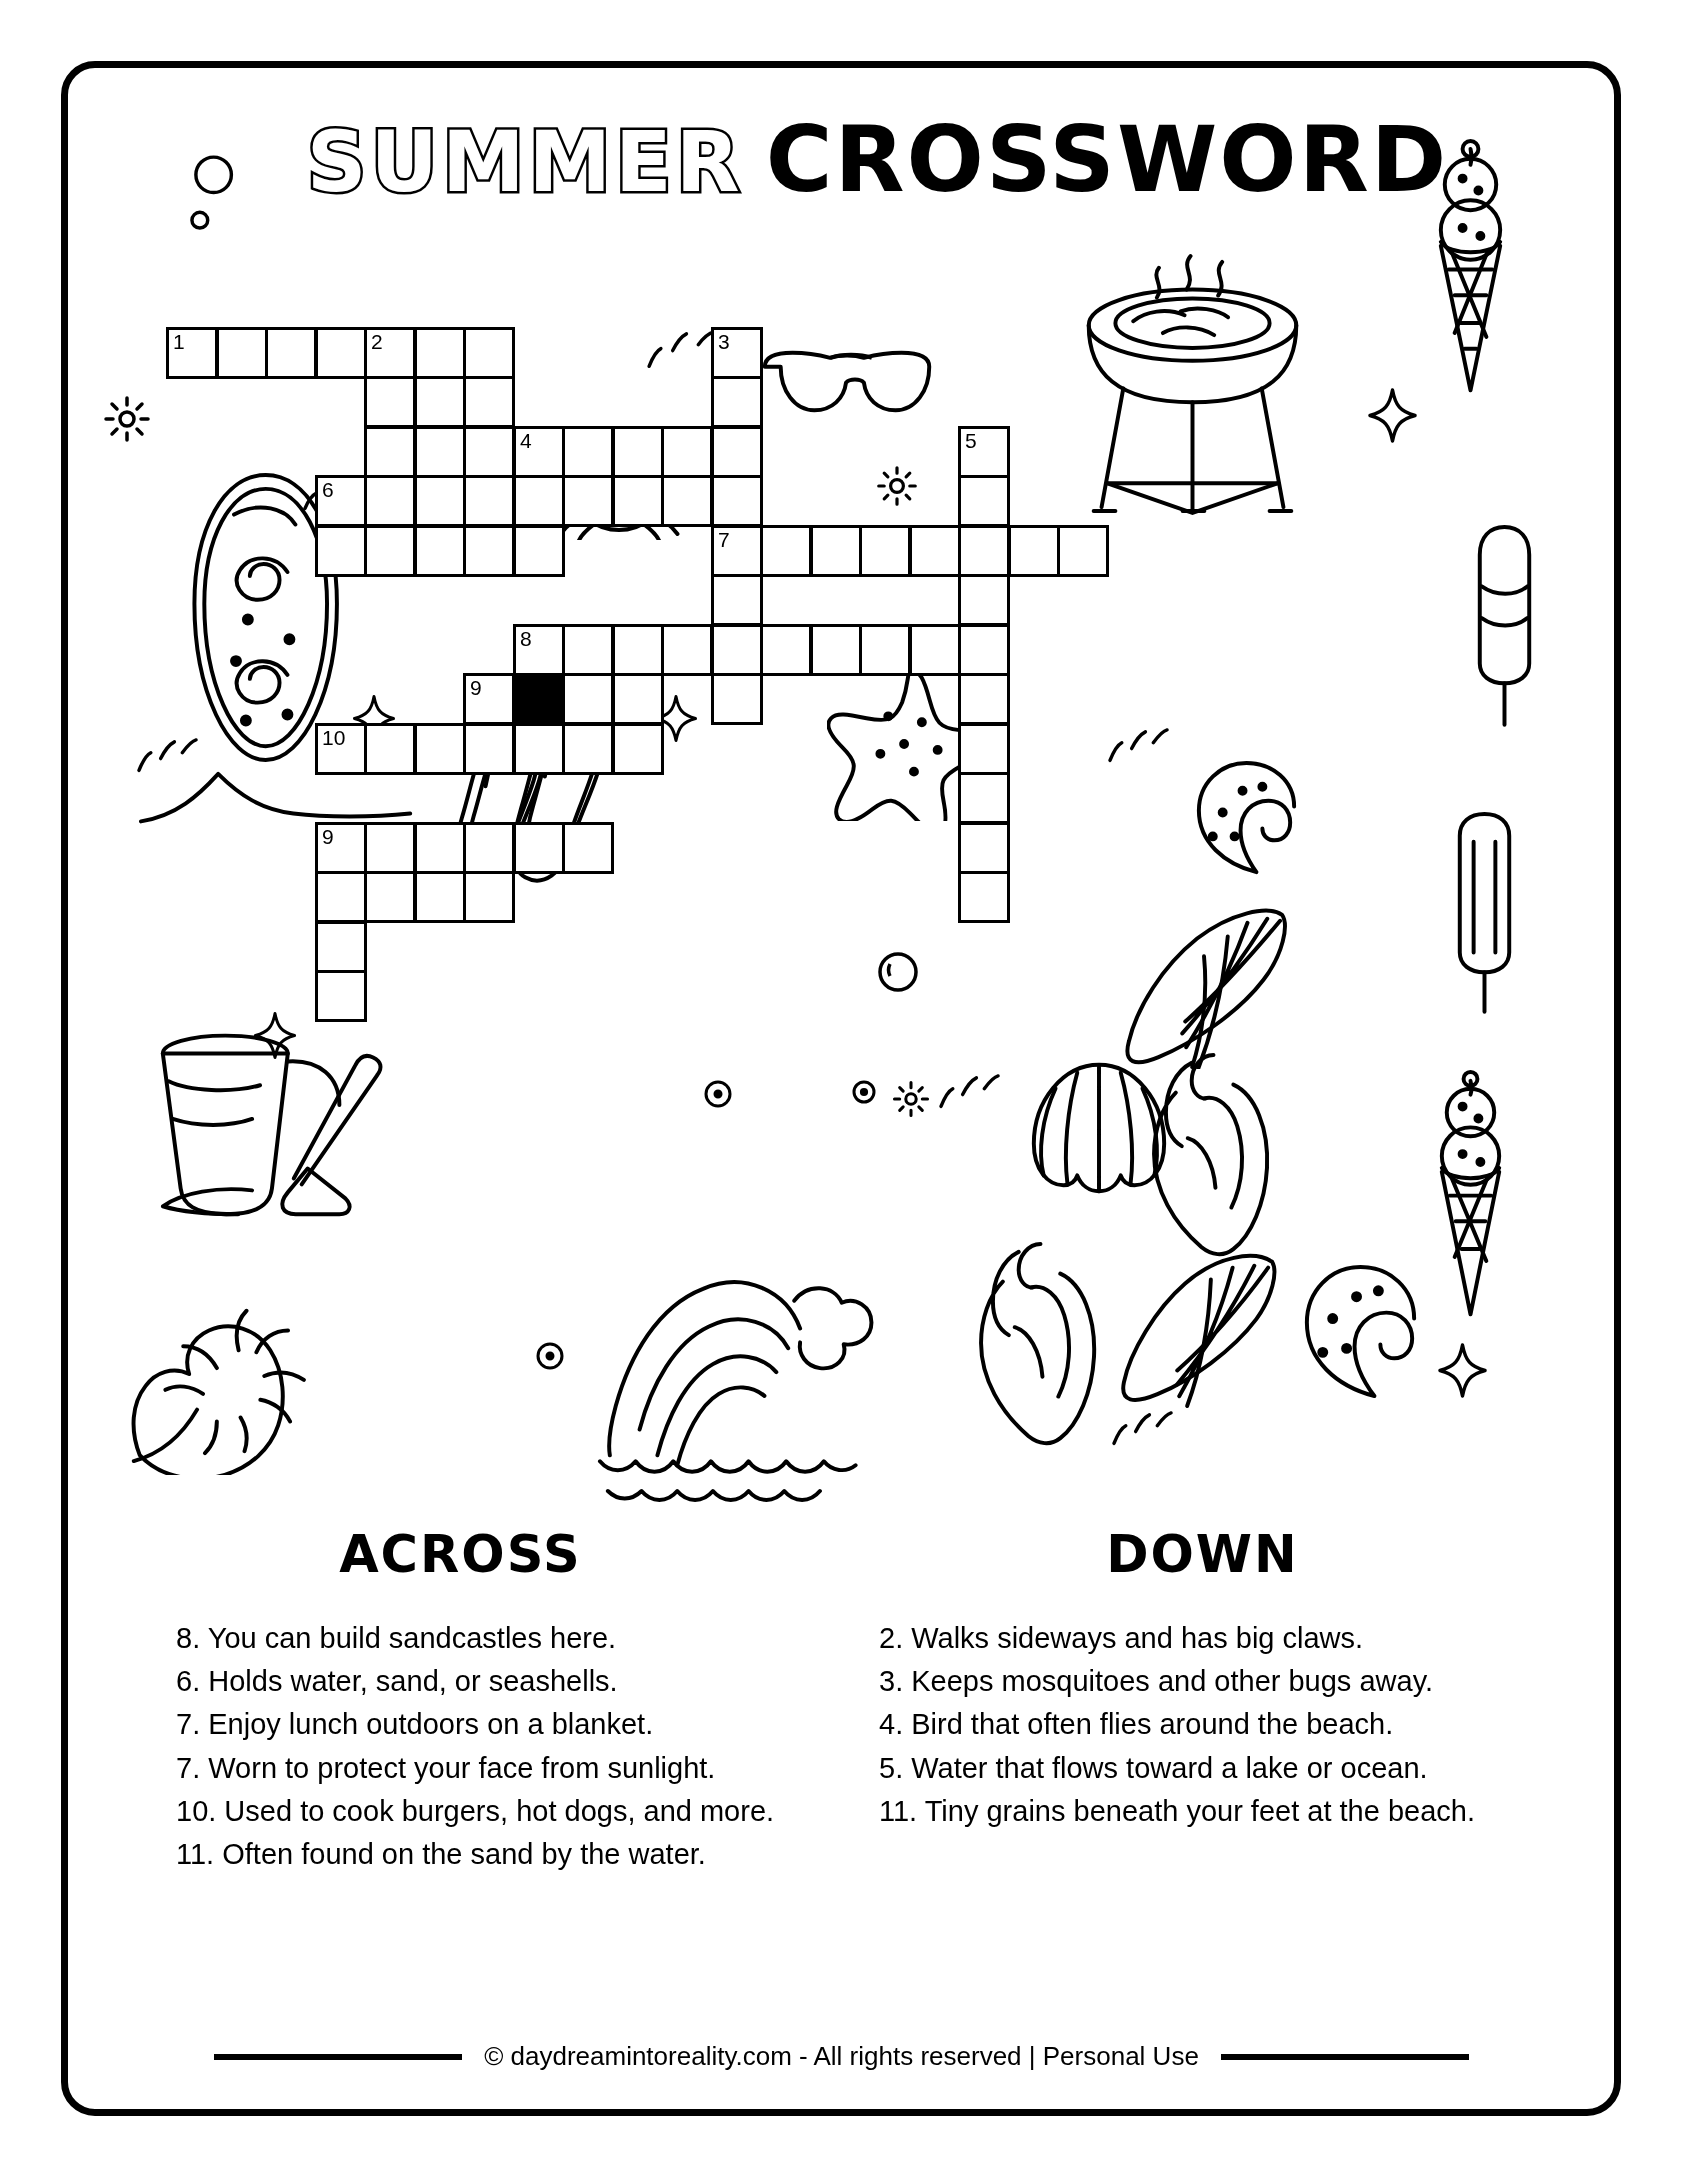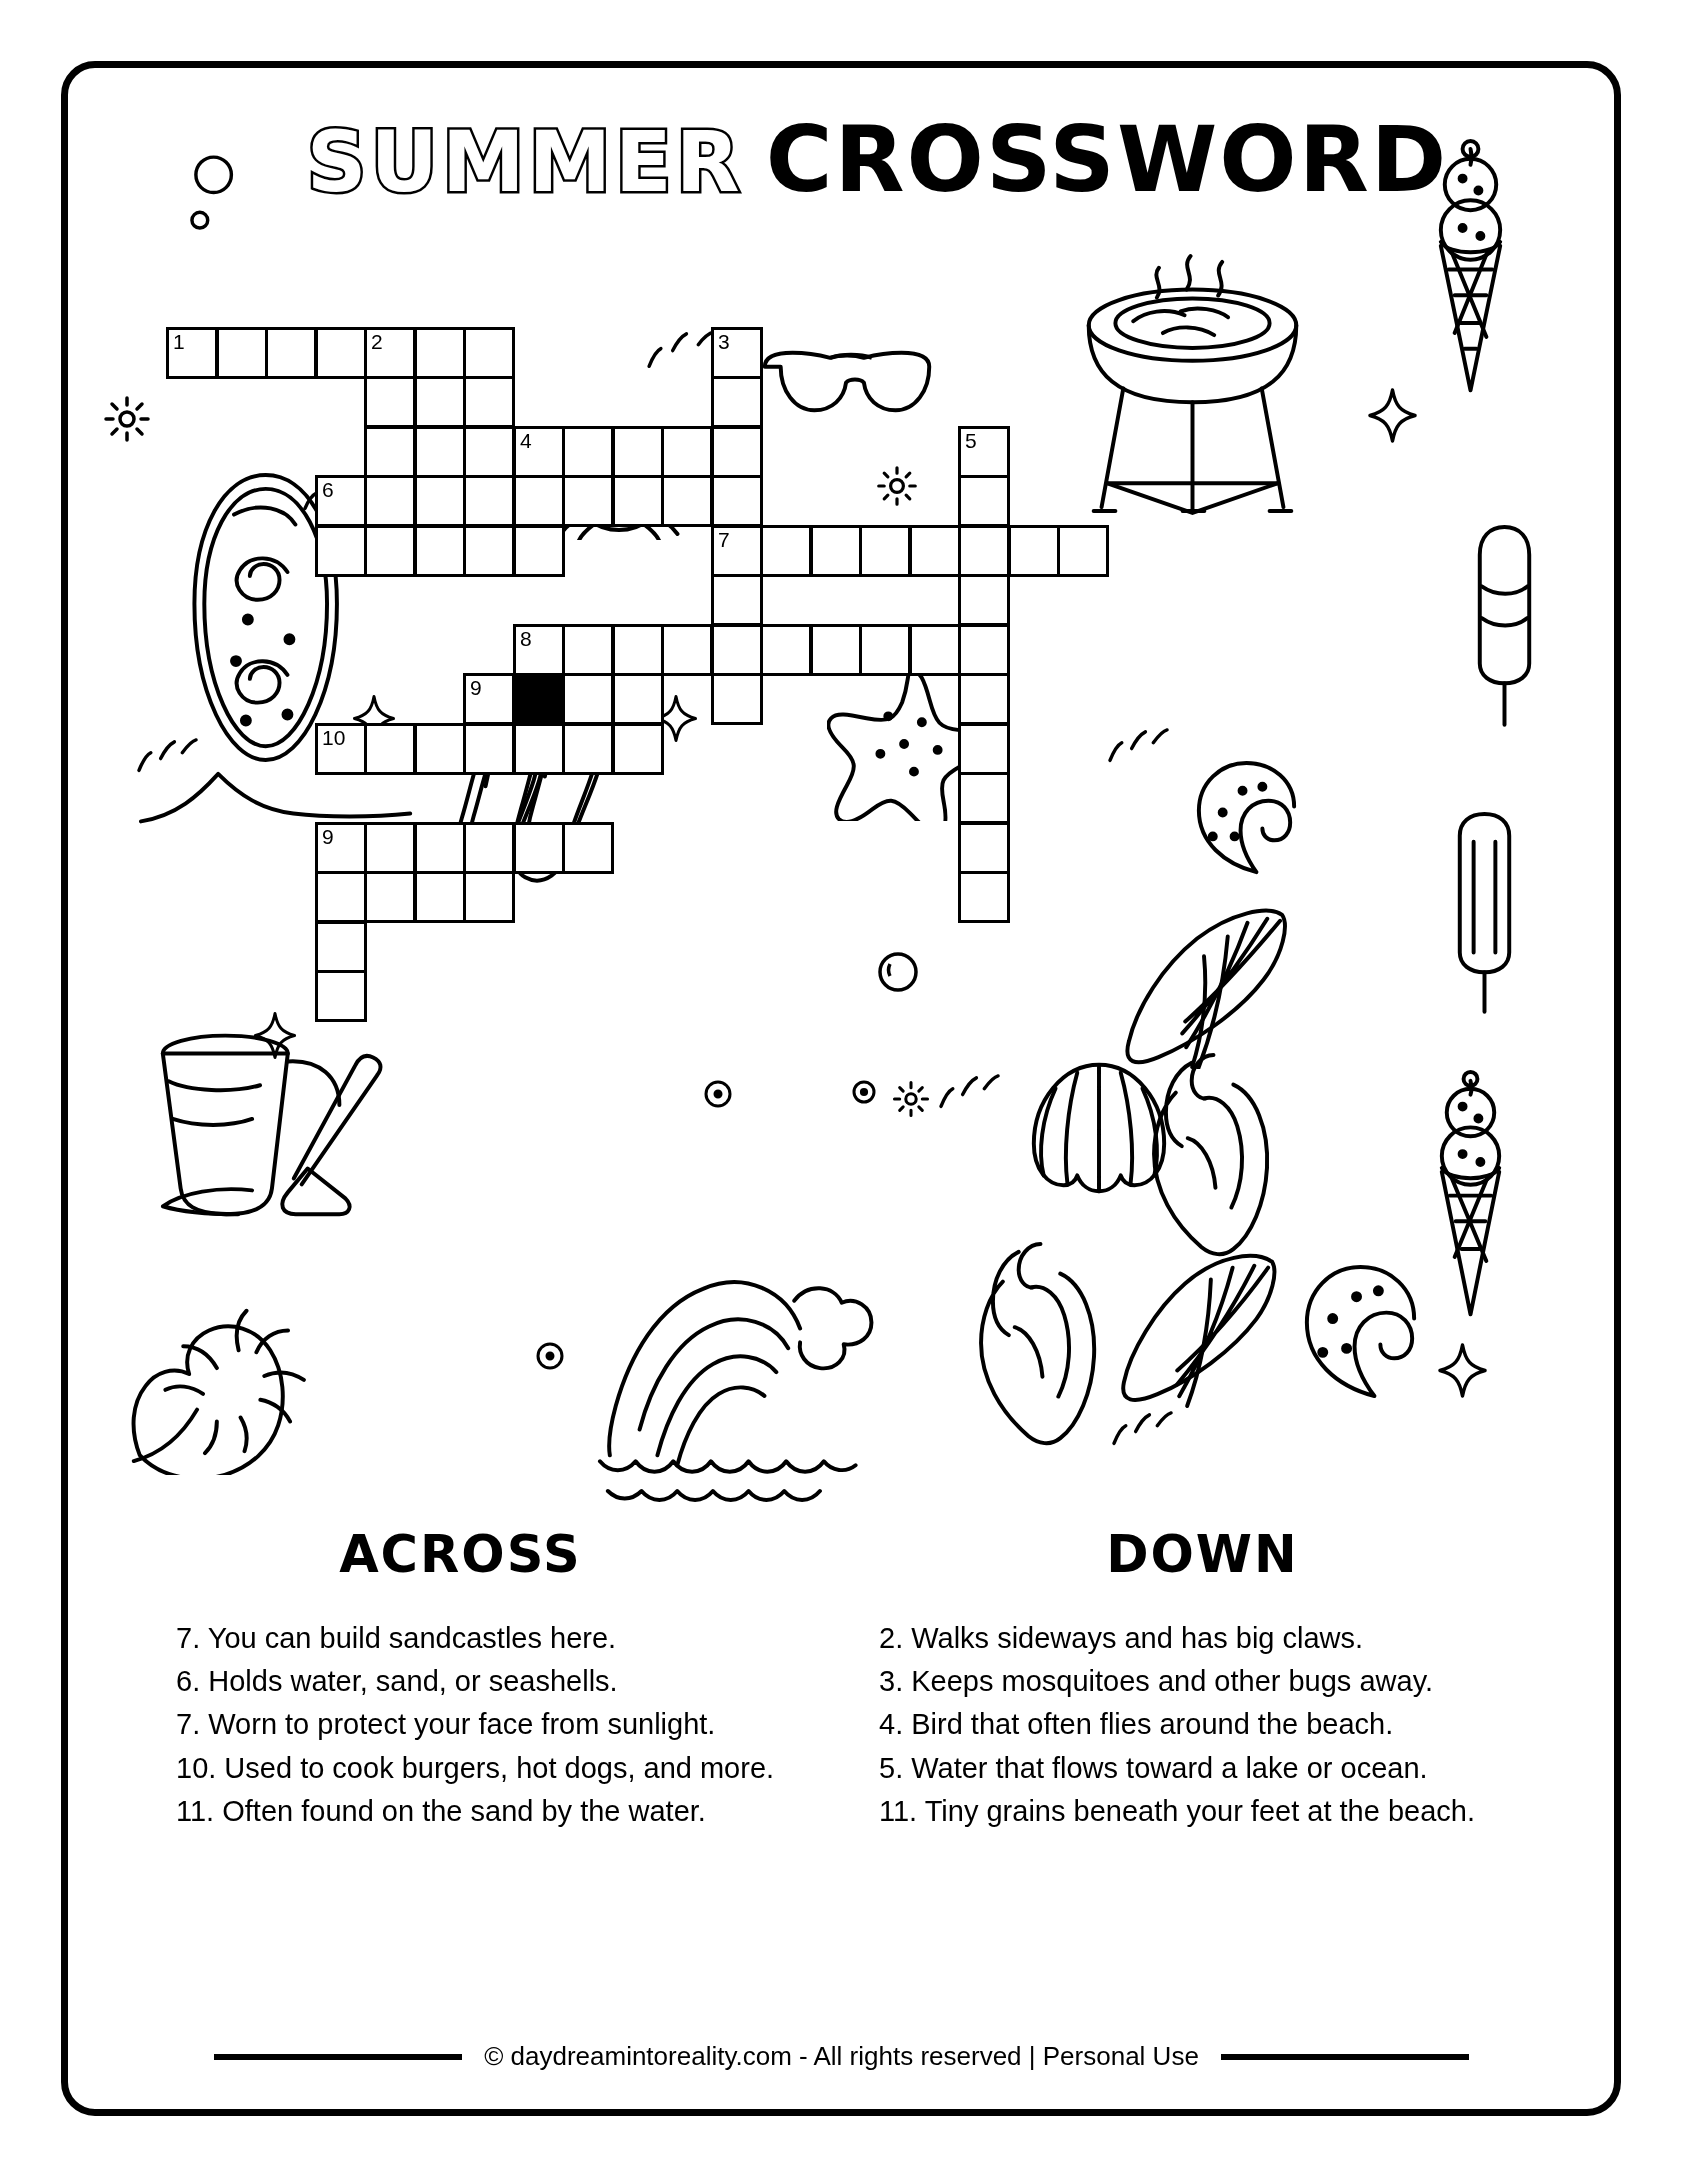--- a/index.html
+++ b/index.html
@@ -609,22 +609,23 @@
     <div class="cell" style="left: 414px; top: 871px; width: 52px; height: 52px;"></div>
     <div class="cell" style="left: 463px; top: 871px; width: 52px; height: 52px;"></div>
     <div class="cell" style="left: 315px; top: 921px; width: 52px; height: 52px;"></div>
     <div class="cell" style="left: 315px; top: 970px; width: 52px; height: 52px;"></div>
   </div>
 
 <div class="clues">
   <div class="clue-col col-across">
     <div class="clue-head">ACROSS</div>
     <div class="clue-list" id="across-list">
-        <div>7. You can build sandcastles here.</div>
+        <div>8. You can build sandcastles here.</div>
         <div>6. Holds water, sand, or seashells.</div>
+        <div>7. Enjoy lunch outdoors on a blanket.</div>
         <div>7. Worn to protect your face from sunlight.</div>
         <div>10. Used to cook burgers, hot dogs, and more.</div>
         <div>11. Often found on the sand by the water.</div>
       </div>
   </div>
   <div class="clue-col col-down">
     <div class="clue-head">DOWN</div>
     <div class="clue-list" id="down-list">
         <div>2. Walks sideways and has big claws.</div>
         <div>3. Keeps mosquitoes and other bugs away.</div>

